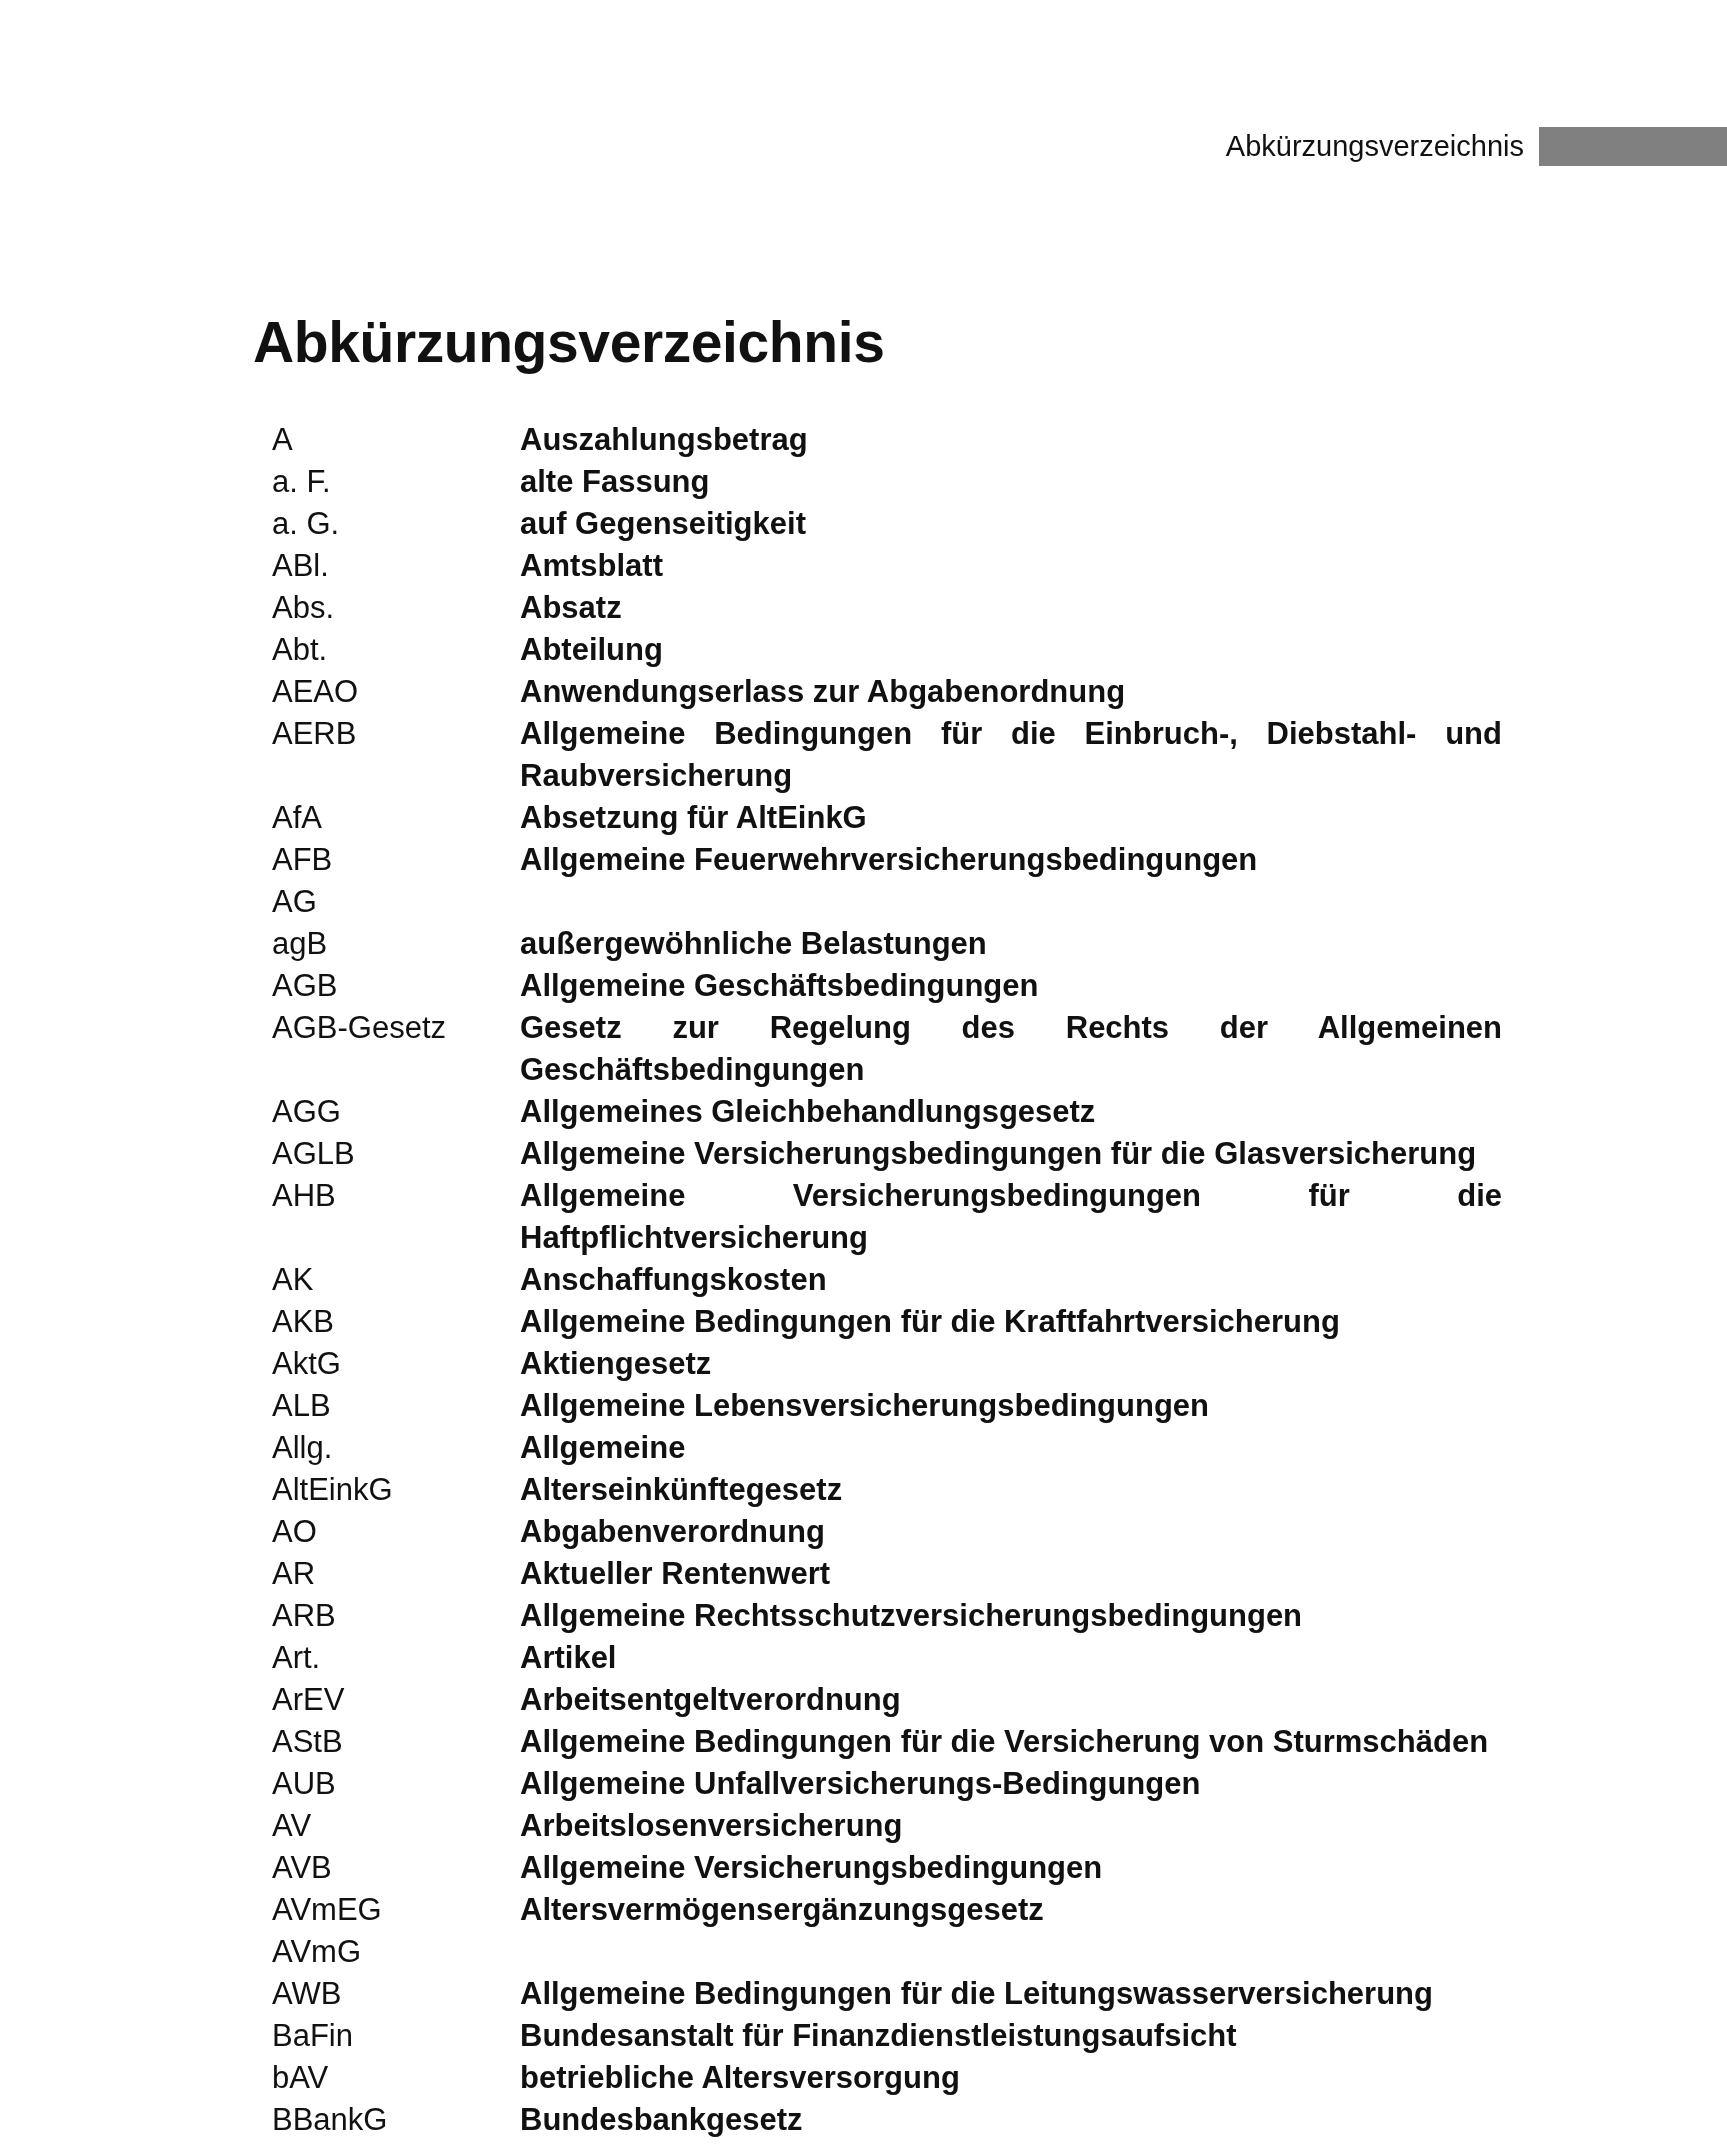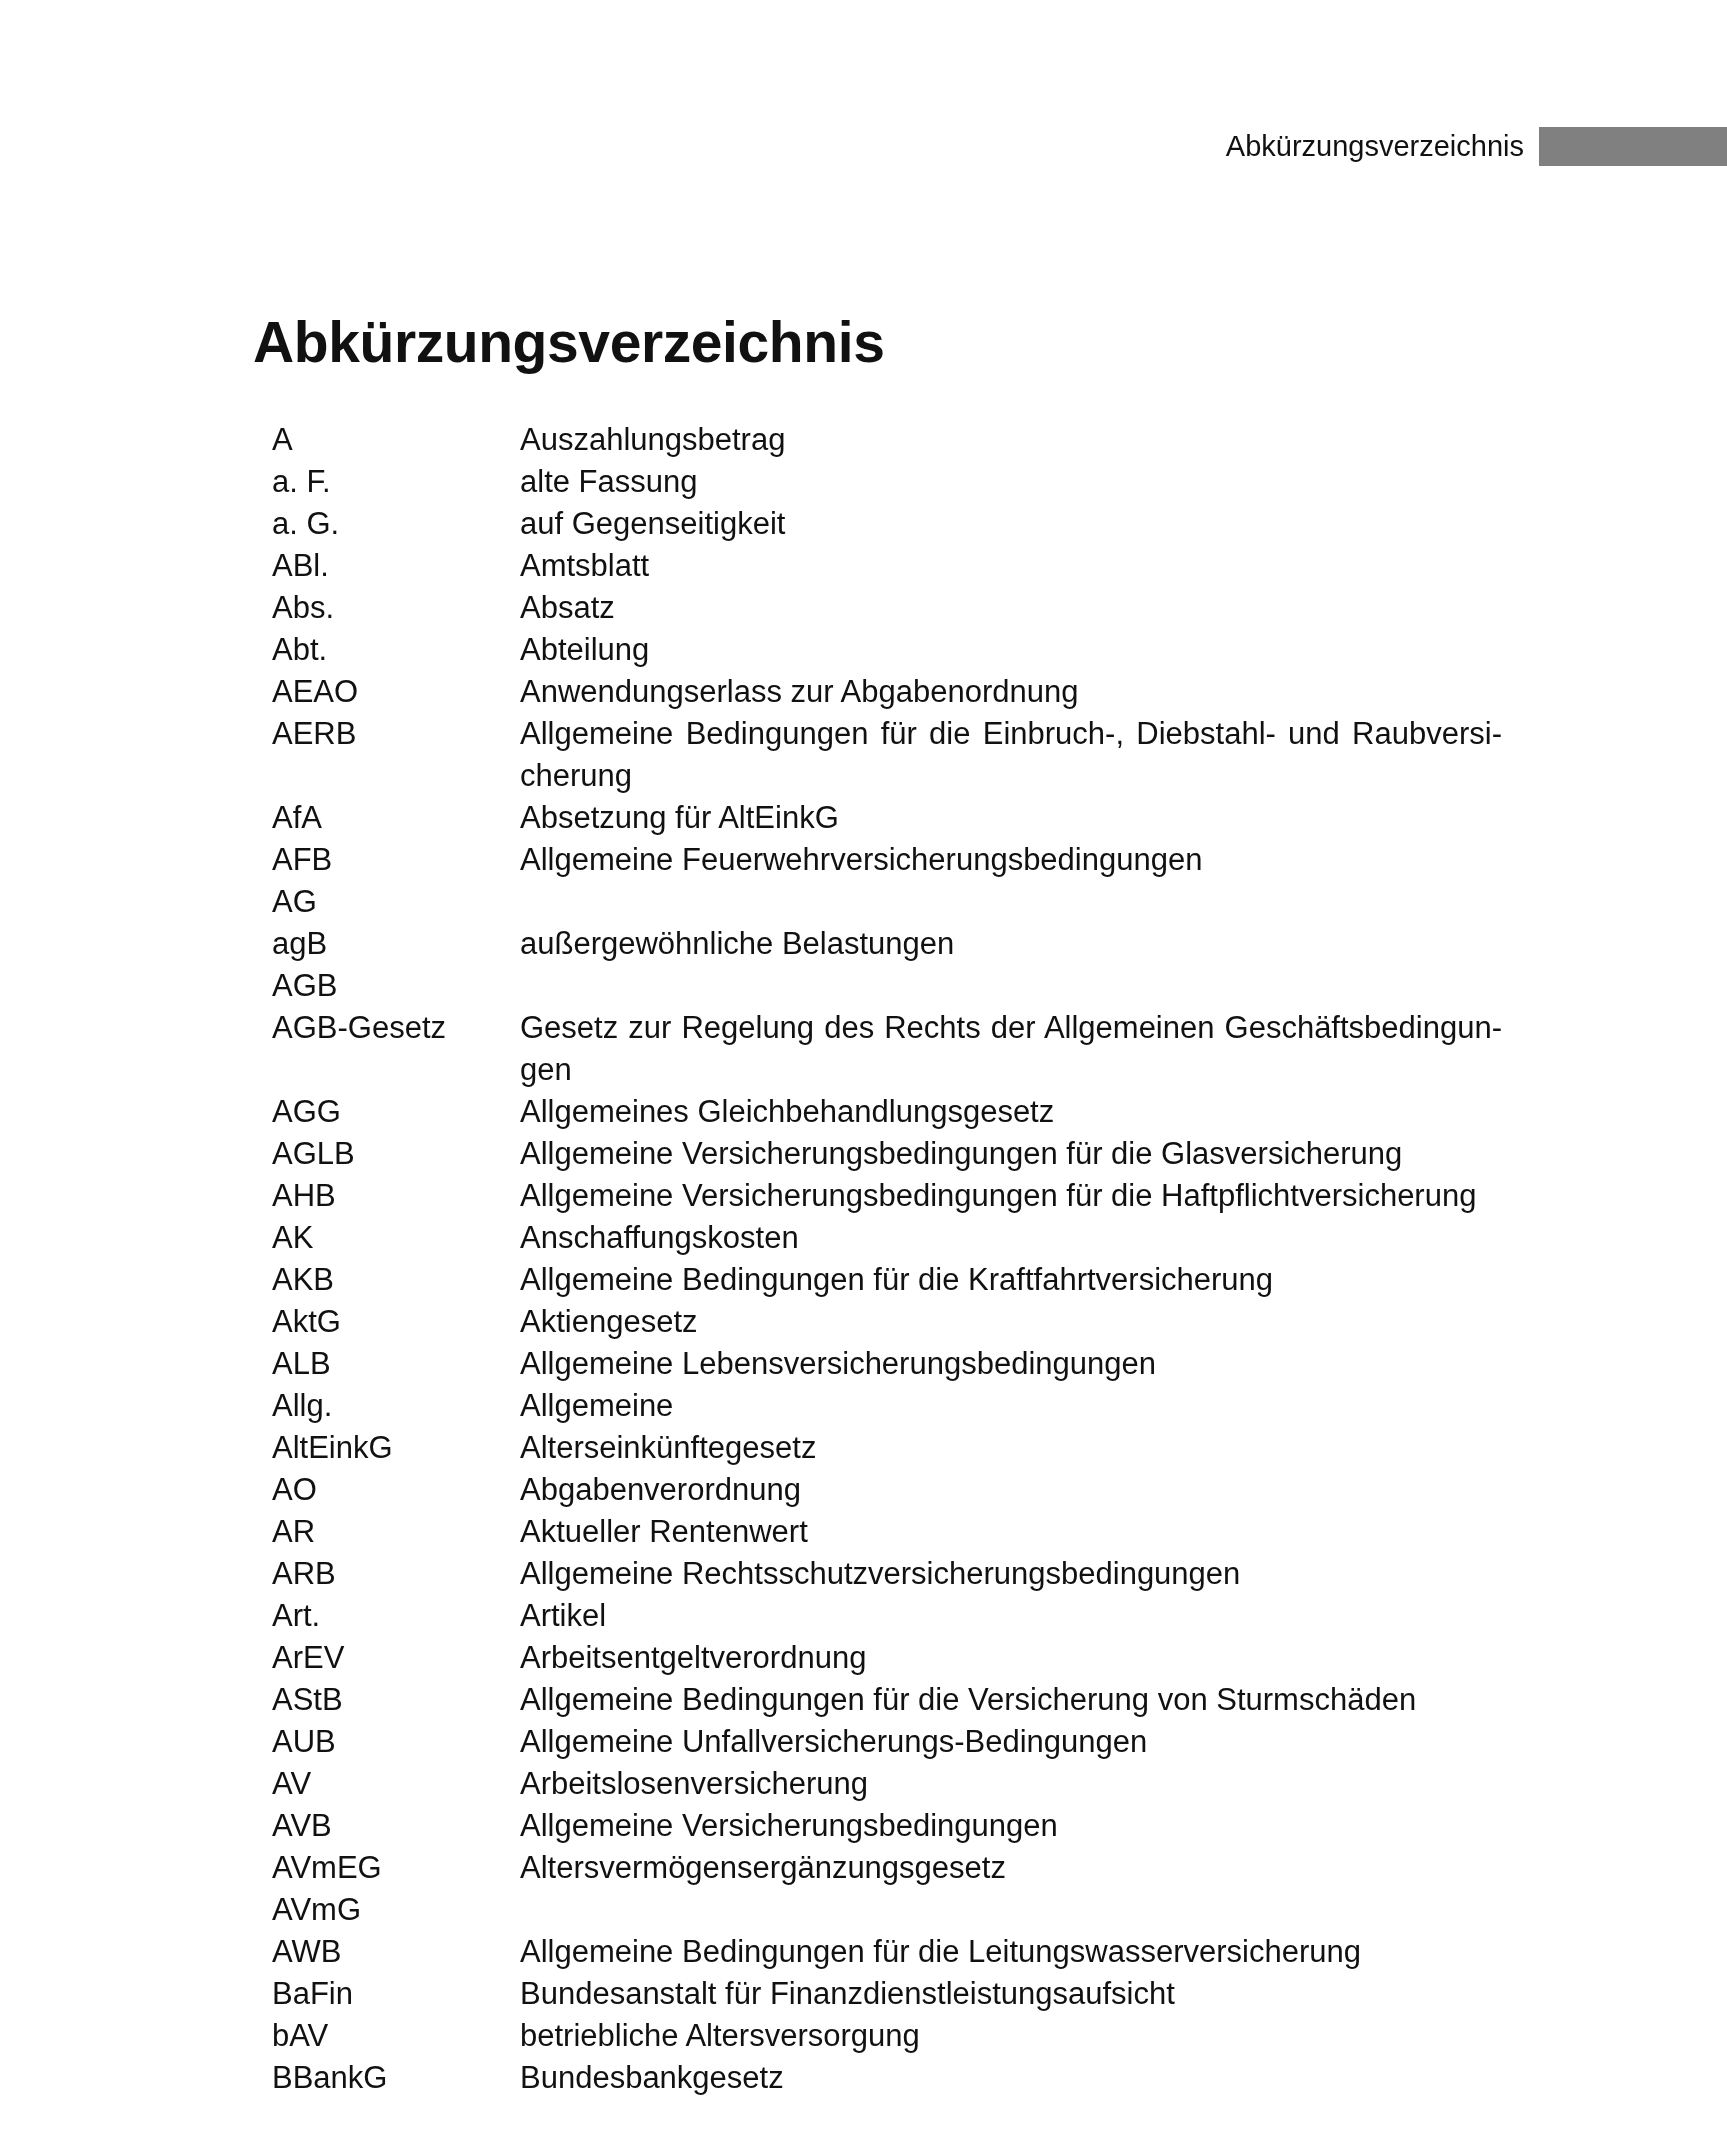--- a/index.html
+++ b/index.html
@@ -8,21 +8,21 @@
     .running-header { position: absolute; top: 127px; right: 203px; font-size: 29px;
                       line-height: 39px; color: #111; }
     .header-bar { position: absolute; top: 127px; left: 1539px; width: 188px; height: 39px;
                   background: #808080; }
     .page-title { position: absolute; top: 309px; left: 253px; margin: 0;
                   font-family: "Liberation Sans", sans-serif; font-weight: 900;
                   font-size: 57px; letter-spacing: -0.4px; color: #111; }
     .abbr-list { position: absolute; top: 419px; left: 272px; width: 1230px; margin: 0; padding: 0; }
     .abbr-row { display: flex; font-size: 31px; line-height: 42px; }
     .abbr-key { width: 248px; flex: 0 0 248px; }
-    .abbr-val { flex: 1; text-align: justify; }
+    .abbr-val { flex: 1; text-align: justify; font-weight: bold; }
   </style>
 </head>
 <body>
 
 <div class="running-header">Abkürzungsverzeichnis</div>
 <div class="header-bar" style="background: rgb(128, 128, 128);"></div>
 
 <h1 class="page-title">Abkürzungsverzeichnis</h1>
 
 <div class="abbr-list" id="abbr-list">
@@ -68,20 +68,21 @@
     </div>
     <div class="abbr-row">
       <div class="abbr-key">AG</div>
     </div>
     <div class="abbr-row">
       <div class="abbr-key">agB</div>
       <div class="abbr-val">außergewöhnliche Belastungen</div>
     </div>
     <div class="abbr-row">
       <div class="abbr-key">AGB</div>
+      <div class="abbr-val">Allgemeine Geschäftsbedingungen</div>
     </div>
     <div class="abbr-row">
       <div class="abbr-key">AGB-Gesetz</div>
       <div class="abbr-val">Gesetz zur Regelung des Rechts der Allgemeinen Geschäftsbedingun­gen</div>
     </div>
     <div class="abbr-row">
       <div class="abbr-key">AGG</div>
       <div class="abbr-val">Allgemeines Gleichbehandlungsgesetz</div>
     </div>
     <div class="abbr-row">

